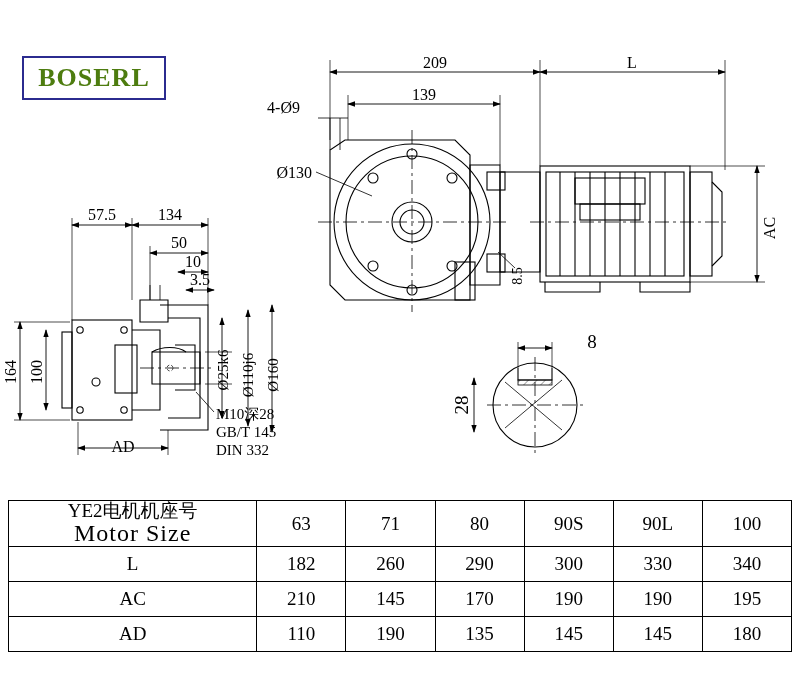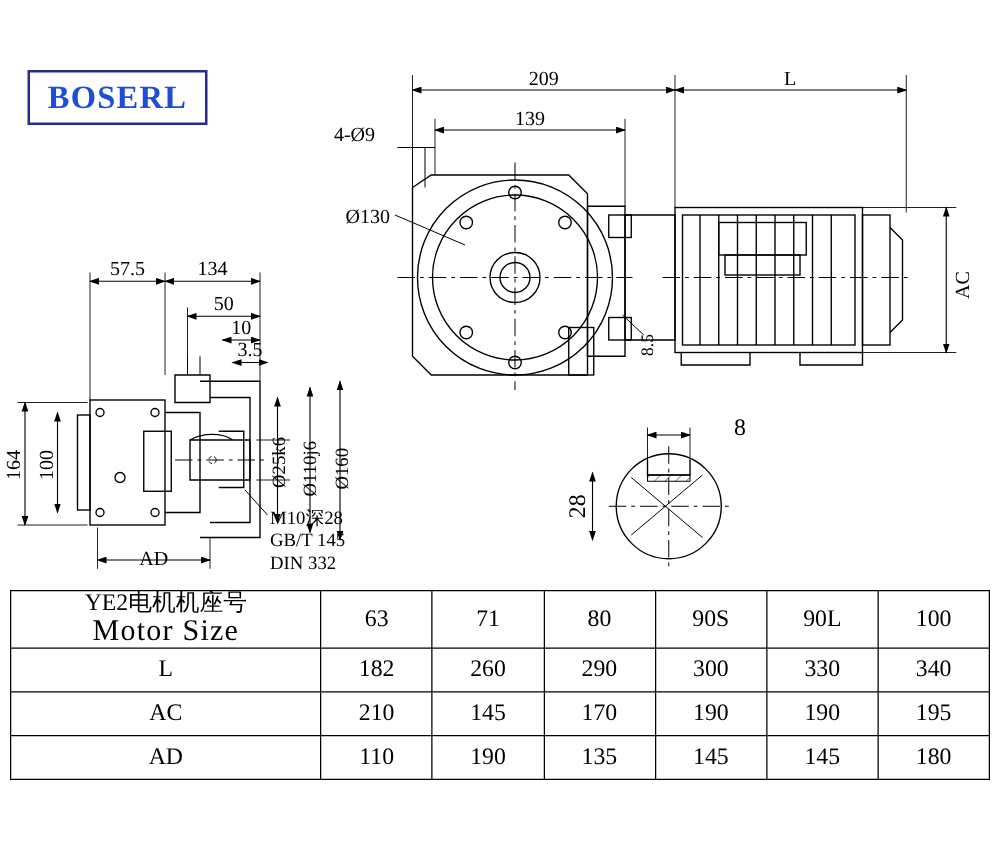--- a/index.html
+++ b/index.html
@@ -24,30 +24,30 @@
   #logo-box{
     position:absolute;left:22px;top:56px;
     width:140px;height:40px;
     border:2px solid #2b2b8f;
     display:flex;align-items:center;justify-content:center;
     background:#fff;
   }
   #logo-text{
     font-family:"Liberation Serif", serif;
     font-size:26px;font-weight:bold;
-    color:#1d4ed8;
+    color:#4d7c0f;
     letter-spacing:1px;
   }
 
   
   #drawing{position:absolute;left:0;top:0;width:800px;height:500px;}
 
   
   #spec-table{
-    position:absolute;left:8px;top:472px;
+    position:absolute;left:8px;top:500px;
     width:784px;
     border-collapse:collapse;
     font-family:"Liberation Serif", serif;
     font-size:19px;
     background:#fff;
   }
   #spec-table td{
     border:1px solid #000;
     text-align:center;
     height:34px;

